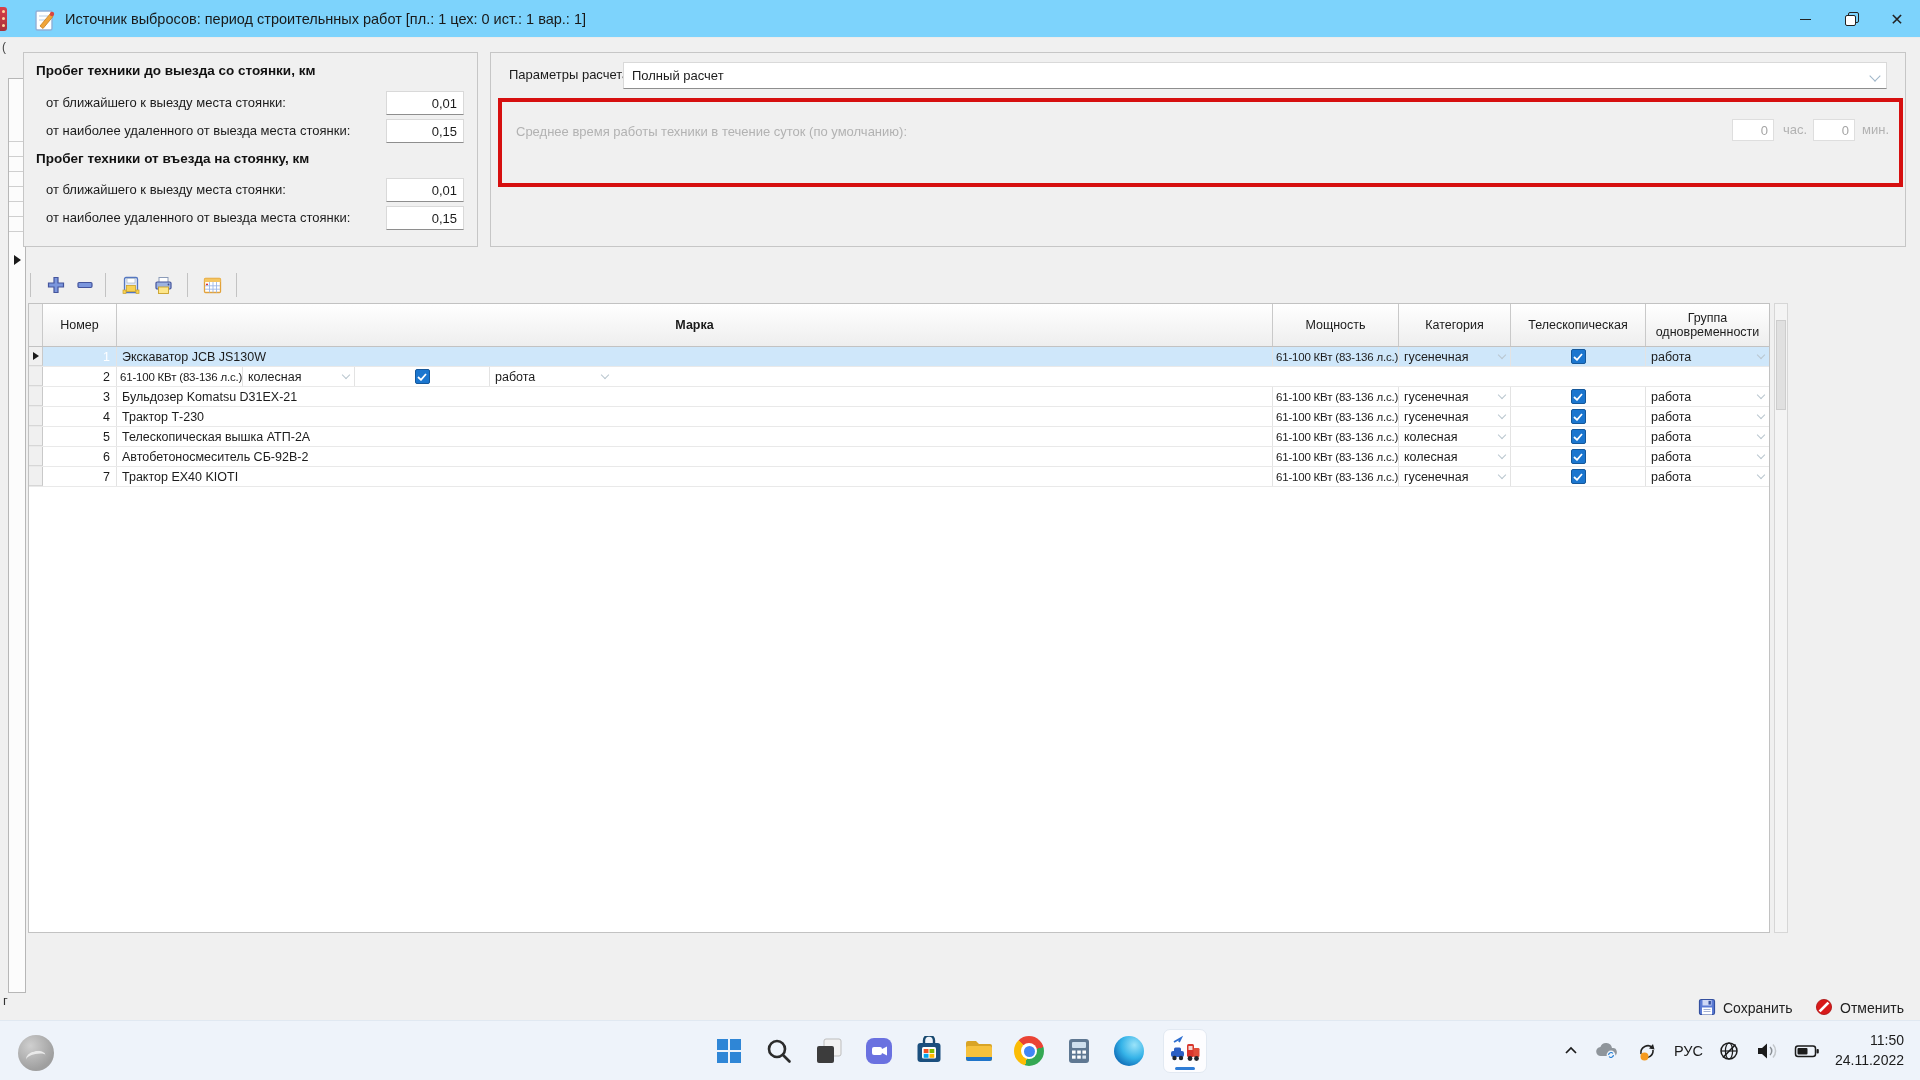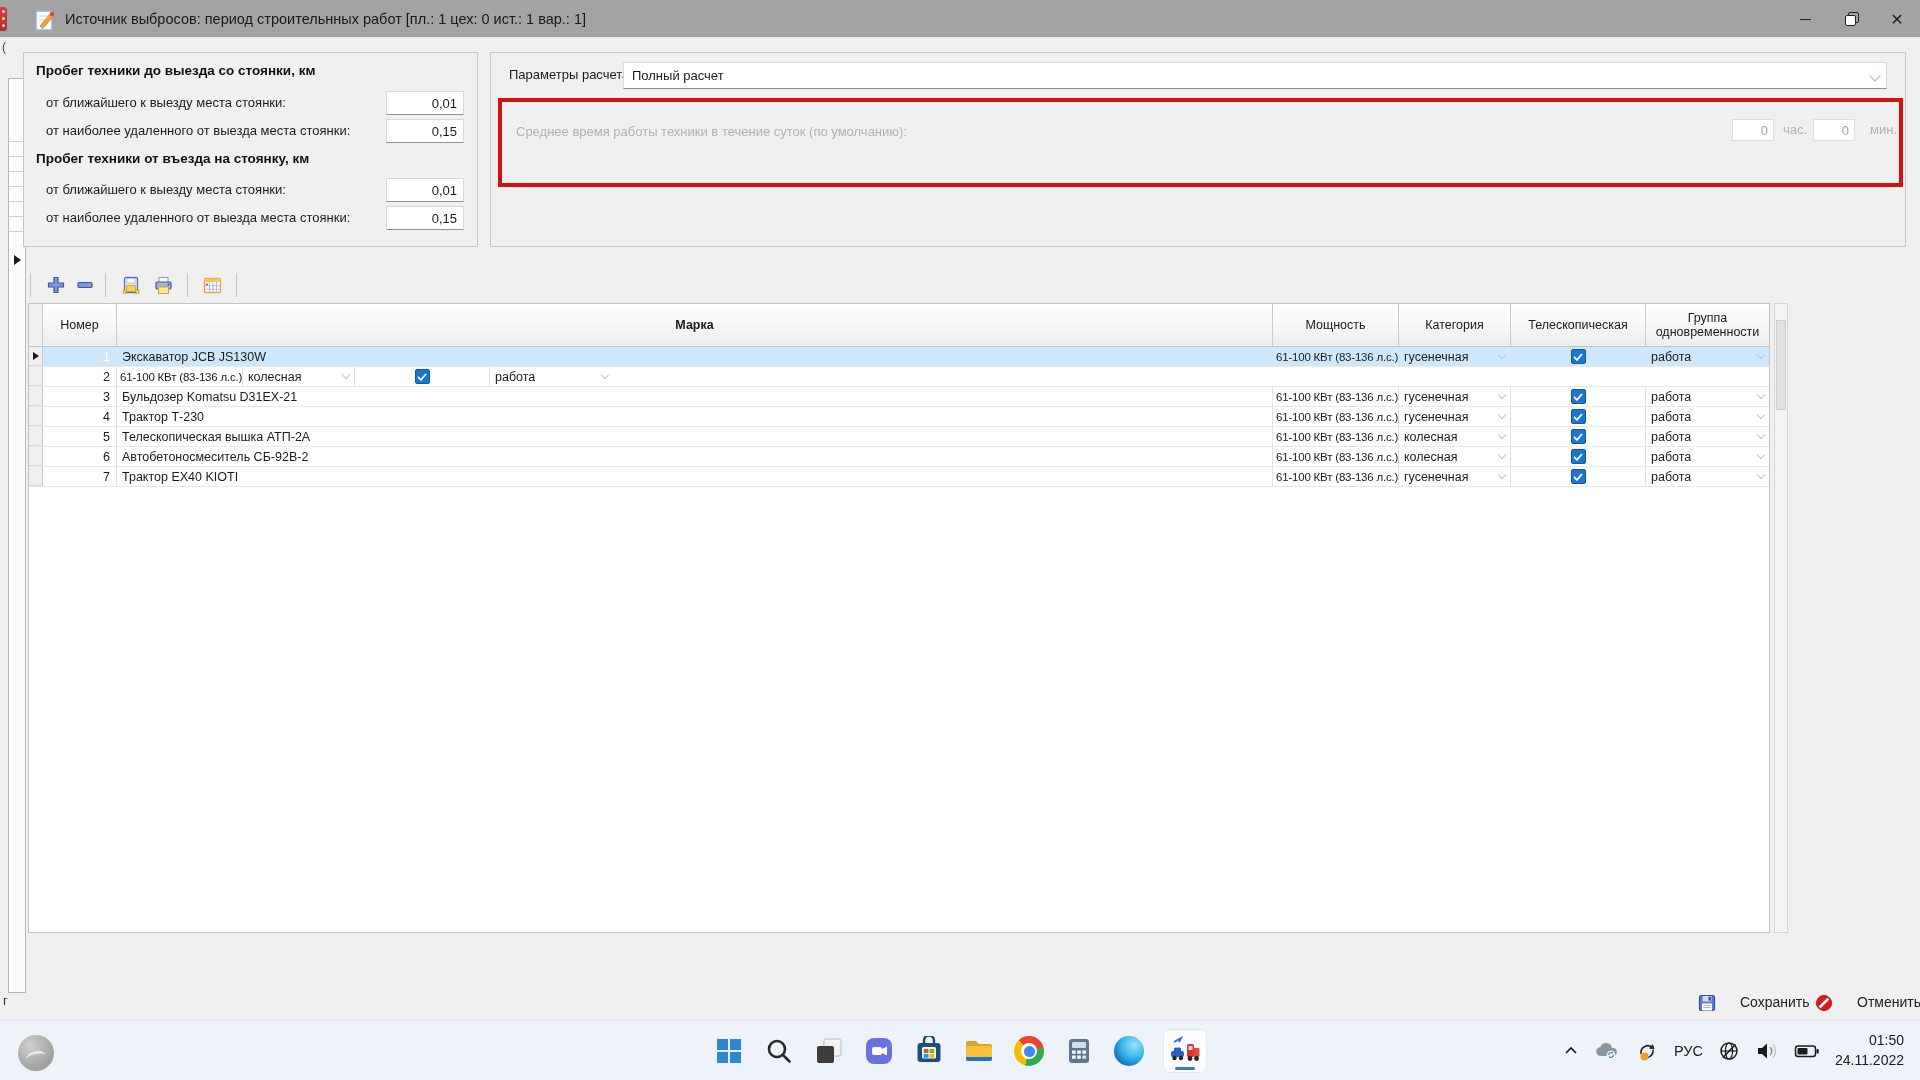--- a/index.html
+++ b/index.html
@@ -1,21 +1,21 @@
 <!DOCTYPE html>
 <html><head>
 <meta charset="utf-8">
 <style>
   * { margin:0; padding:0; box-sizing:border-box; }
   html,body { width:1920px; height:1080px; overflow:hidden; }
   body { font-family:"Liberation Sans","DejaVu Sans",sans-serif; color:#1b1b1b; background:#f0f0f0; }
   .screen { position:relative; width:1920px; height:1080px; background:#f0f0f0; }
 
   
-  .titlebar { position:absolute; left:0; top:0; width:1920px; height:38px; background:#a3a3a3; border-bottom:1px solid #ececec; }
+  .titlebar { position:absolute; left:0; top:0; width:1920px; height:38px; background:#7dd3fc; border-bottom:1px solid #ececec; }
   .edge-sliver { position:absolute; left:0; top:7px; width:7px; height:24px; background:linear-gradient(#d8404a,#a8323a); border-radius:0 3px 3px 0; }
   .edge-sliver i { position:absolute; left:2px; width:3px; height:3px; background:#ffd9a0; border-radius:50%; }
   .app-icon { position:absolute; left:33px; top:8px; width:24px; height:24px; }
   .win-title { position:absolute; left:65px; top:0; height:38px; line-height:38px; font-size:14.5px; color:#191919; }
   .win-controls { position:absolute; right:0; top:0; height:38px; display:flex; }
   .wbtn { width:46px; height:38px; display:flex; align-items:center; justify-content:center; }
   .wbtn.min i { width:11px; height:0; border-top:1.6px solid #222; display:block; }
   .wbtn.restore i { position:relative; width:10px; height:10px; display:block; }
   .wbtn.restore i:before { content:""; position:absolute; left:2px; top:-2px; width:9px; height:9px; border:1.3px solid #222; border-radius:2px; }
   .wbtn.restore i:after { content:""; position:absolute; left:-1px; top:1px; width:9px; height:9px; border:1.3px solid #222; border-radius:2px; background:#fff; }
@@ -77,21 +77,21 @@
   .tc.start { width:135px; justify-content:center; }
   .tc.group { width:123px; padding-left:5px; }
   .rowtri { width:0; height:0; border-left:6px solid #1b1b1b; border-top:4px solid transparent; border-bottom:4px solid transparent; }
   .dd { position:absolute; right:5px; top:5px; width:6px; height:6px; border-right:1.5px solid #b9c6ce; border-bottom:1.5px solid #b9c6ce; transform:rotate(45deg); }
   .cbx-check { width:15px; height:15px; background:#1b76cf; border:1px solid #15589b; border-radius:2px; display:flex; align-items:center; justify-content:center; }
 
   .vscroll { position:absolute; left:1774px; top:303px; width:14px; height:630px; background:#f4f4f4; border:1px solid #d6d6d6; }
   .vscroll .thumb { position:absolute; left:1px; top:16px; width:10px; height:90px; background:#e0e0e0; border:1px solid #cdcdcd; }
 
   
-  .footer-btn { position:absolute; top:994px; height:22px; display:flex; align-items:flex-start; gap:24px; font-size:14px; color:#222; }
+  .footer-btn { position:absolute; top:994px; height:22px; display:flex; align-items:flex-end; gap:7px; font-size:14px; color:#222; }
   .save-btn { left:1698px; }
   .cancel-btn { left:1815px; }
 
   
   .taskbar { position:absolute; left:0; top:1020px; width:1920px; height:60px; background:#eef3fa; border-top:1px solid #e0e8f1; }
   .tb-left-logo { position:absolute; left:18px; top:14px; width:36px; height:36px; border-radius:50%; background:radial-gradient(circle at 35% 30%,#cfcfcf,#9f9f9f 70%); }
   .tb-left-logo:after { content:""; position:absolute; left:8px; top:16px; width:20px; height:10px; border-radius:50%; border-top:3px solid #eaeaea; transform:rotate(-12deg); }
   .task-icons { position:absolute; left:50%; top:0; height:60px; transform:translateX(-50%); display:flex; align-items:center; gap:18px; }
   .ticon { width:32px; height:32px; display:flex; align-items:center; justify-content:center; }
   .ticon-active { width:44px; height:44px; background:#fdfdff; border:1px solid #e2e9f2; border-radius:7px; display:flex; align-items:center; justify-content:center; position:relative; }
@@ -169,21 +169,21 @@
     <div class="params-label">Параметры расчета:</div>
     <div class="combobox">
       <span>Полный расчет</span>
       <span class="cbx-chevron"></span>
     </div>
     <div class="red-box">
       <div class="avg-label">Среднее время работы техники в течение суток (по умолчанию):</div>
       <div class="tiny-field" style="right:125px">0</div>
       <div class="unit" style="right:92px">час.</div>
       <div class="tiny-field" style="right:44px">0</div>
-      <div class="unit" style="right:2px">мин.</div>
+      <div class="unit" style="right:10px">мин.</div>
     </div>
   </div>
 
   <div class="toolbar">
     <div class="tsep" style="left:2px"></div>
     <div class="tbtn" style="left:15px">
       <svg width="20" height="20" viewBox="0 0 20 20">
           <path d="M8 2.5h4v5.5H17.5v4H12v5.5H8V12H2.5V8H8z" fill="#7b96dd" stroke="#44549c" stroke-width="1.2"></path>
         </svg>
     </div>
@@ -478,19 +478,19 @@
         <path d="M3 7h4l5-4.5v15L7 13H3z" fill="#1b1b1b"></path>
         <path d="M15 6a5.5 5.5 0 0 1 0 8" fill="none" stroke="#8a8f94" stroke-width="1.5"></path>
         <path d="M18 3.5a9.5 9.5 0 0 1 0 13" fill="none" stroke="#c3c7cb" stroke-width="1.5"></path>
       </svg>
       <svg width="26" height="16" viewBox="0 0 26 16">
         <rect x="1.5" y="3" width="20" height="10.5" rx="2.5" fill="none" stroke="#1b1b1b" stroke-width="1.5"></rect>
         <rect x="3.5" y="5" width="10" height="6.5" rx="1" fill="#1b1b1b"></rect>
         <rect x="22.5" y="6" width="2.3" height="4.5" rx="1" fill="#1b1b1b"></rect>
       </svg>
       <div class="clock">
-        <div>01:50</div>
+        <div>11:50</div>
         <div>24.11.2022</div>
       </div>
     </div>
   </div>
 
 </div>
 
 </body></html>

